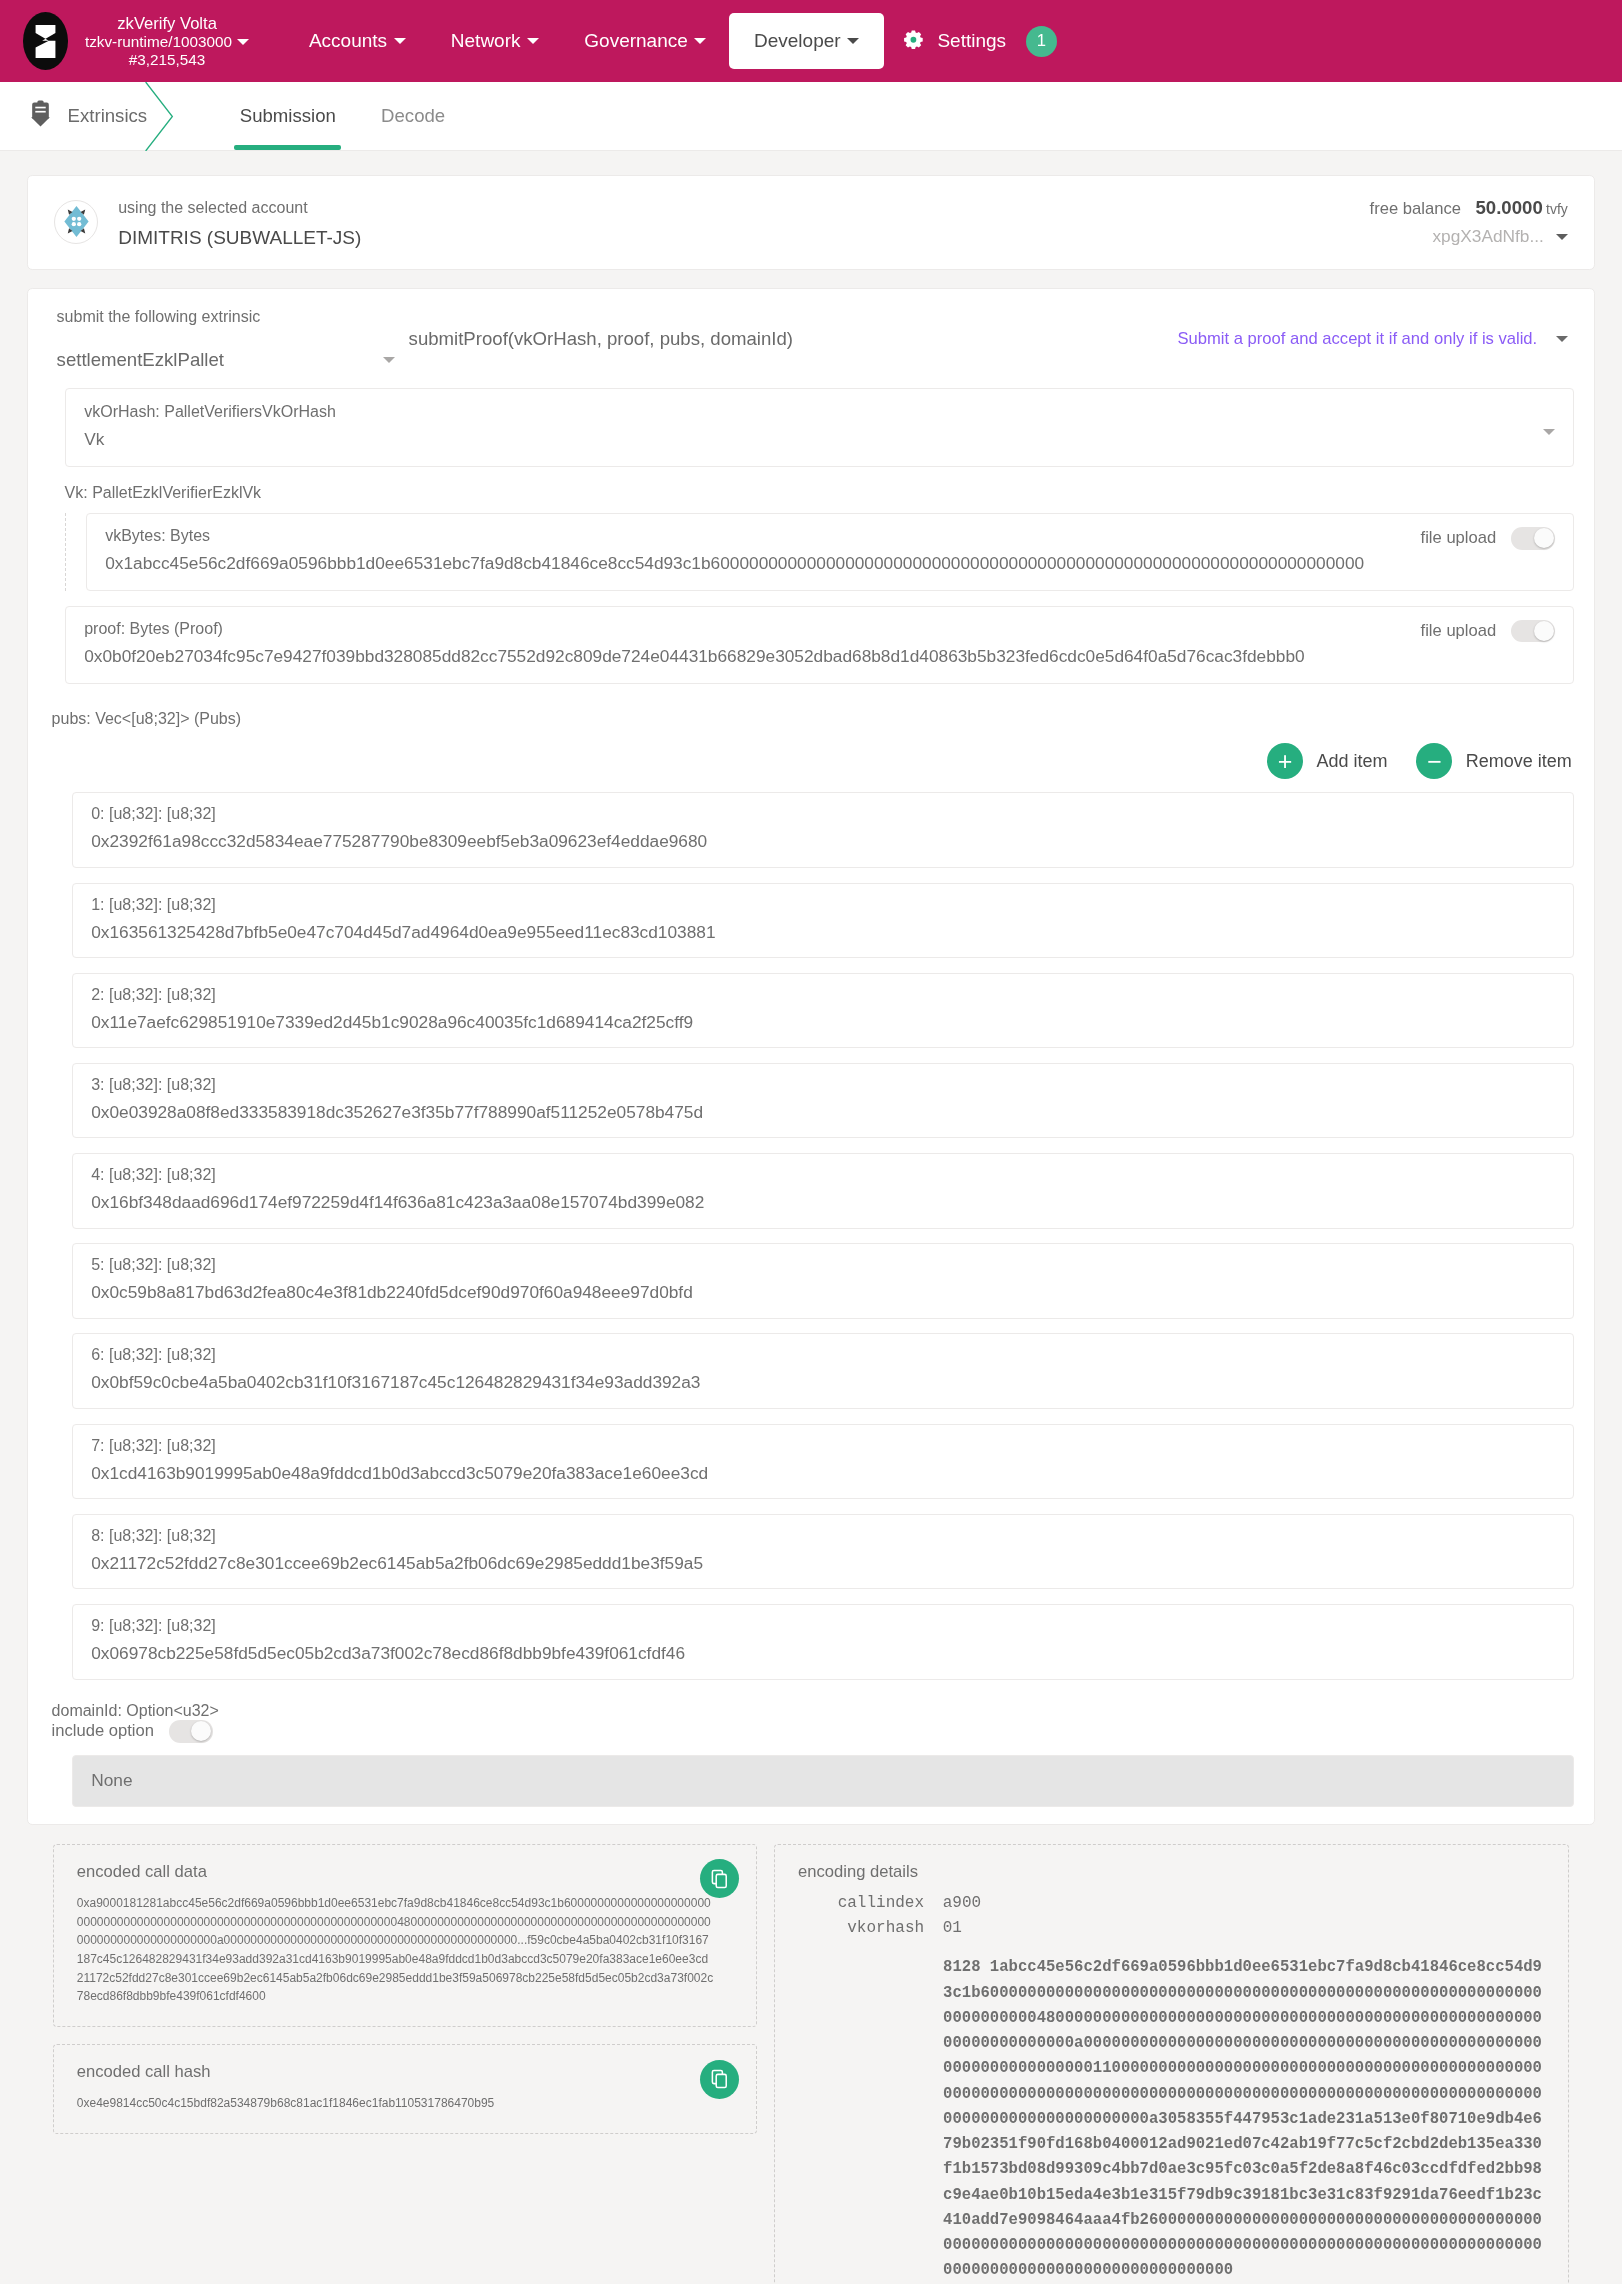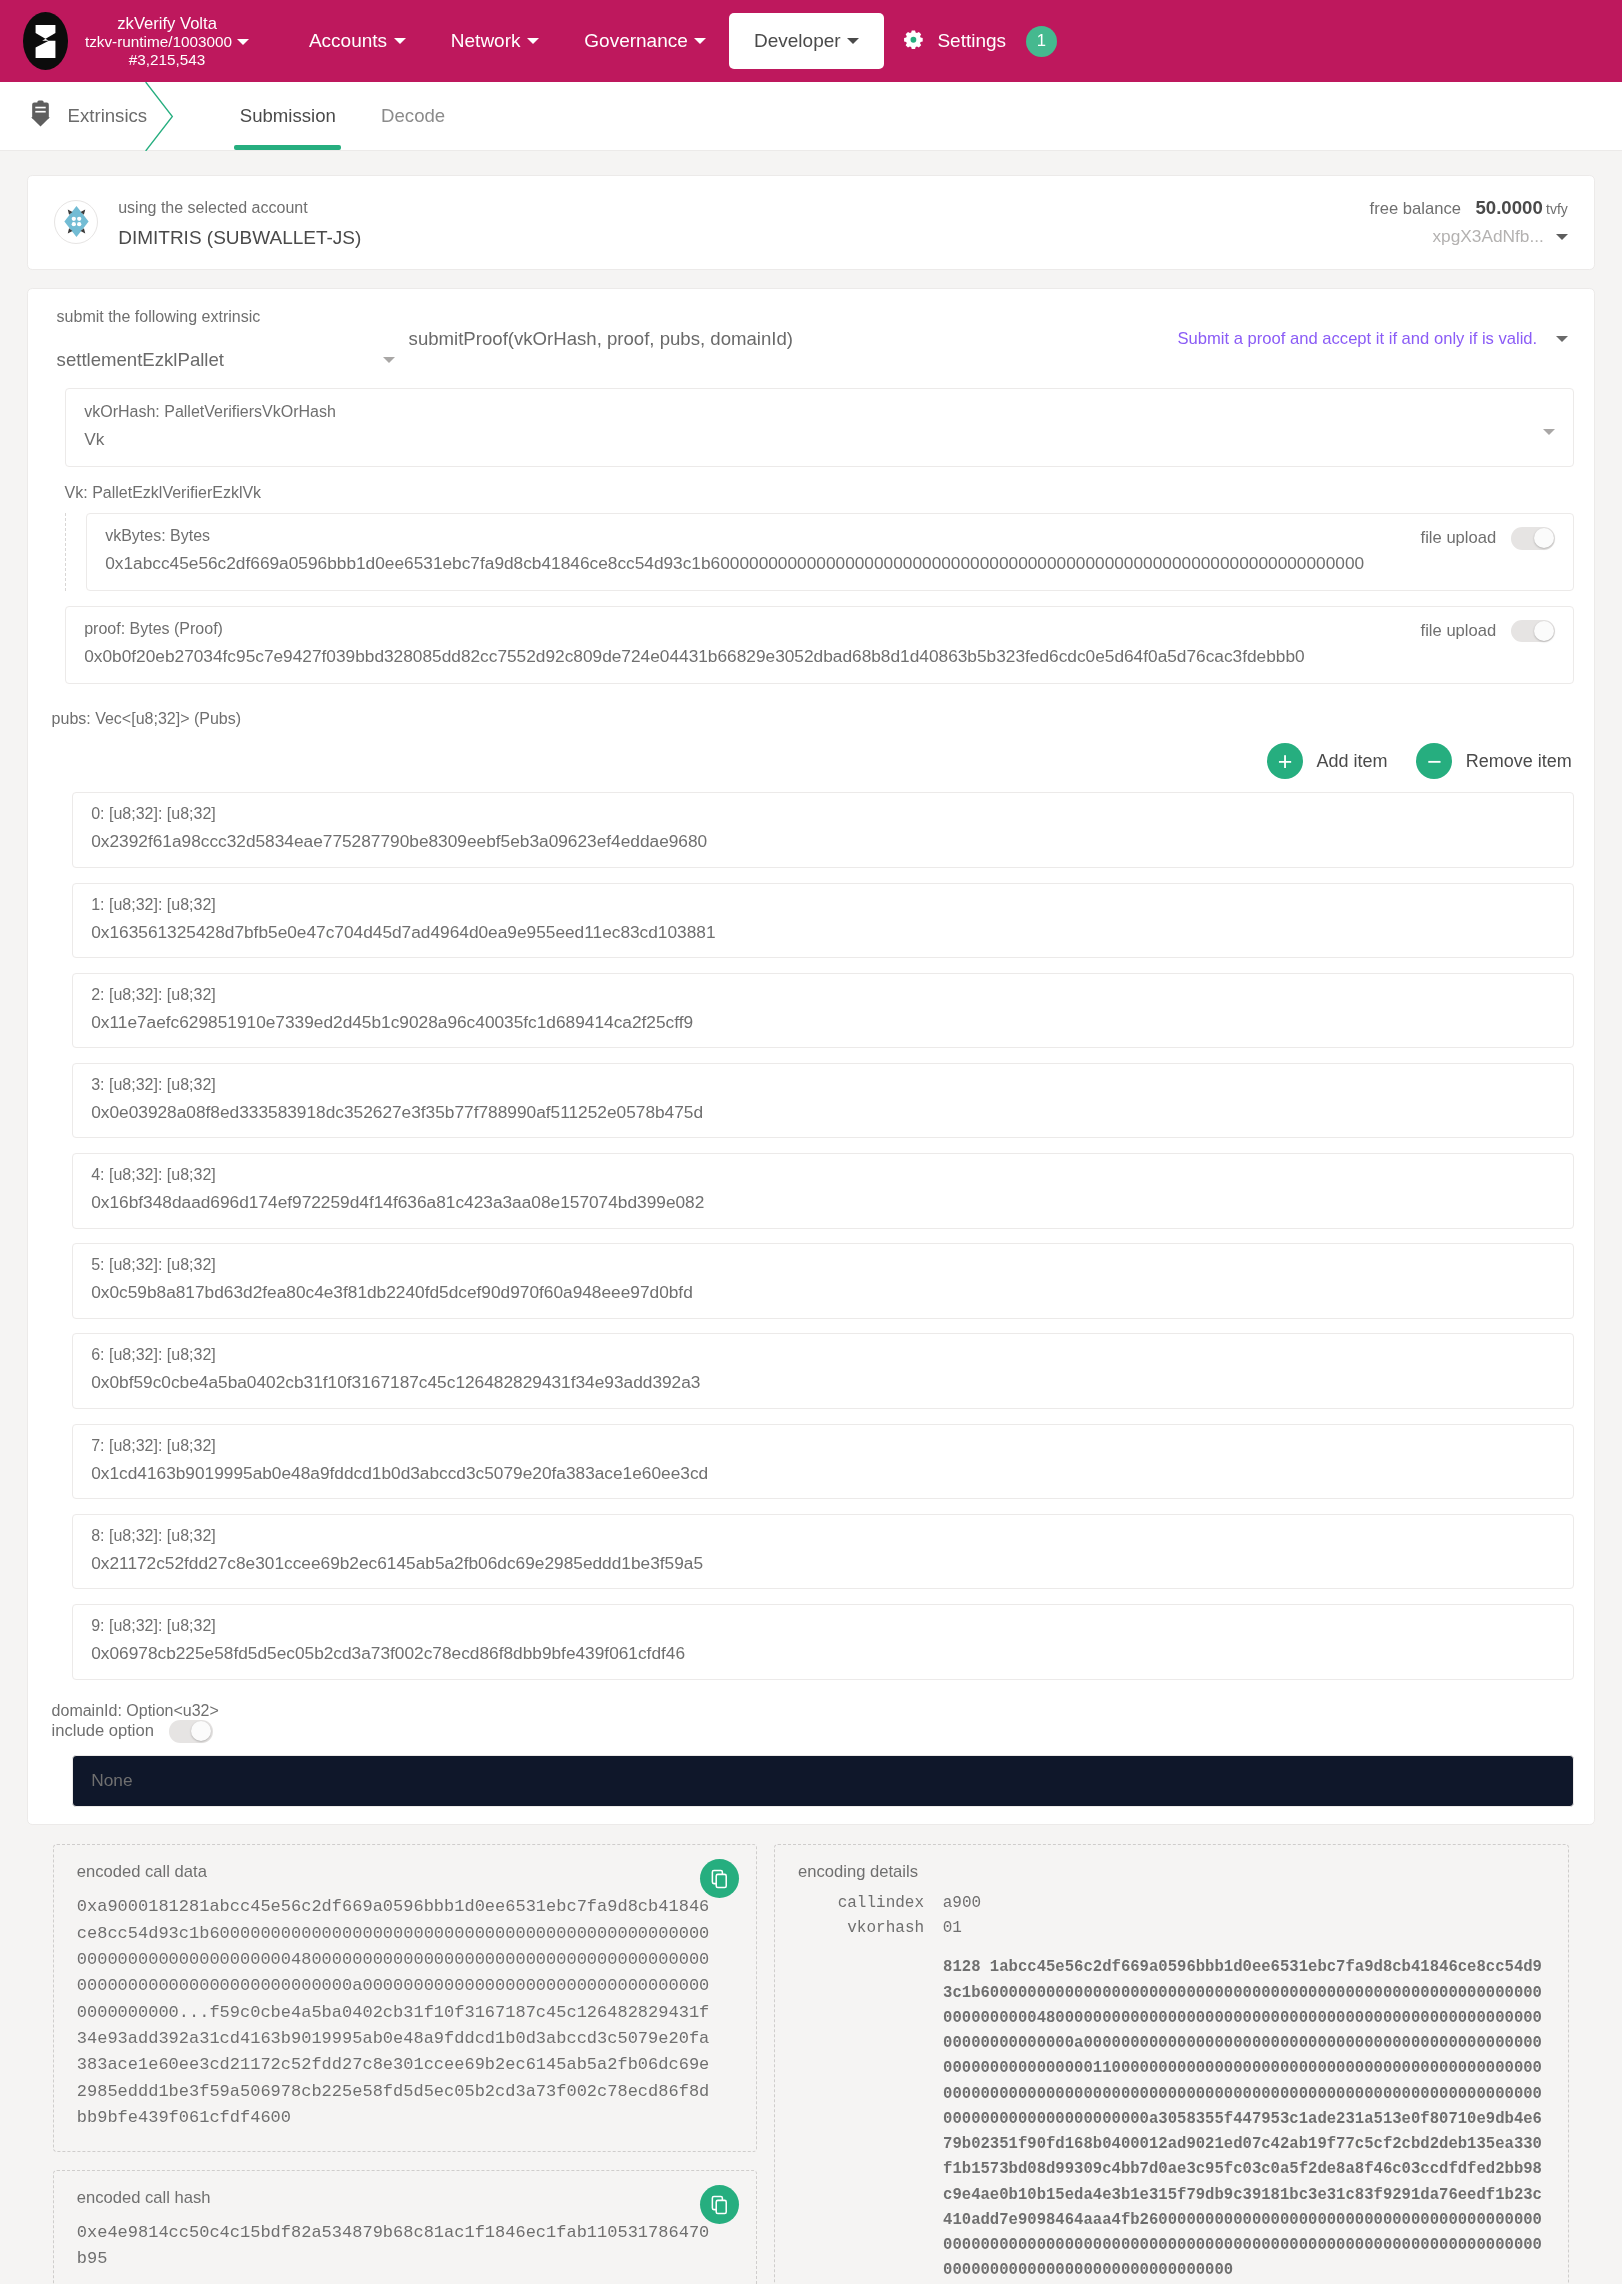--- a/index.html
+++ b/index.html
@@ -210,39 +210,39 @@
   .pub-item .plabel { font-size: 16px; color: #6f6f6f; }
   .pub-item .pvalue { font-size: 17.3px; color: #6f6f6f; margin-top: 8px; }
 
   .domain-row {
     display: flex; justify-content: space-between;
     padding: 8px 24px 0 24px;
     flex-direction: column;
   }
   .domain-row .lbl2 { font-size: 16px; color: #6f6f6f; }
   .none-box {
-    border: 0.7px solid #eceae9; border-radius: 4px; background: #0f172a;
+    border: 0.7px solid #eceae9; border-radius: 4px; background: #e5e5e5;
     margin: 12px 20px 17.3px 44px; padding: 14.6px 18.6px;
     font-size: 17.3px; color: #6f6f6f;
   }
 
   
   .bottom { display: flex; gap: 17.3px; padding: 0 26.6px 26.6px 26.6px; align-items: flex-start; }
   .dashbox {
     border: 0.7px dashed #cfcdcc; border-radius: 4px;
     background: #f5f4f3;
     padding: 17.3px 22.6px 20px 22.6px;
     position: relative;
   }
   .bl { width: 704px; flex: 0 0 auto; }
   .br { flex: 1 1 auto; }
   .dash-title { font-size: 16.6px; color: #6f6f6f; margin-bottom: 12px; }
   .hexblob {
-    font-size: 17px; color: #6f6f6f; line-height: 1.55;
-    word-break: break-all; font-family: Liberation Mono, monospace;
+    font-size: 12px; color: #6f6f6f; line-height: 1.55;
+    word-break: break-all; font-family: Liberation Sans, sans-serif;
     padding-right: 20px;
   }
   .copybtn {
     position: absolute; top: 14.6px; right: 17.3px;
     width: 39px; height: 39px; border-radius: 50%;
     background: #26ae7f; color: #fff;
     display: flex; align-items: center; justify-content: center;
   }
   .kv { display: flex; gap: 18.6px; font-family: "Liberation Mono", monospace; font-size: 16px; color: #6f6f6f; margin-top: 6.6px; }
   .kv .k { width: 126px; text-align: right; flex: 0 0 auto; }

